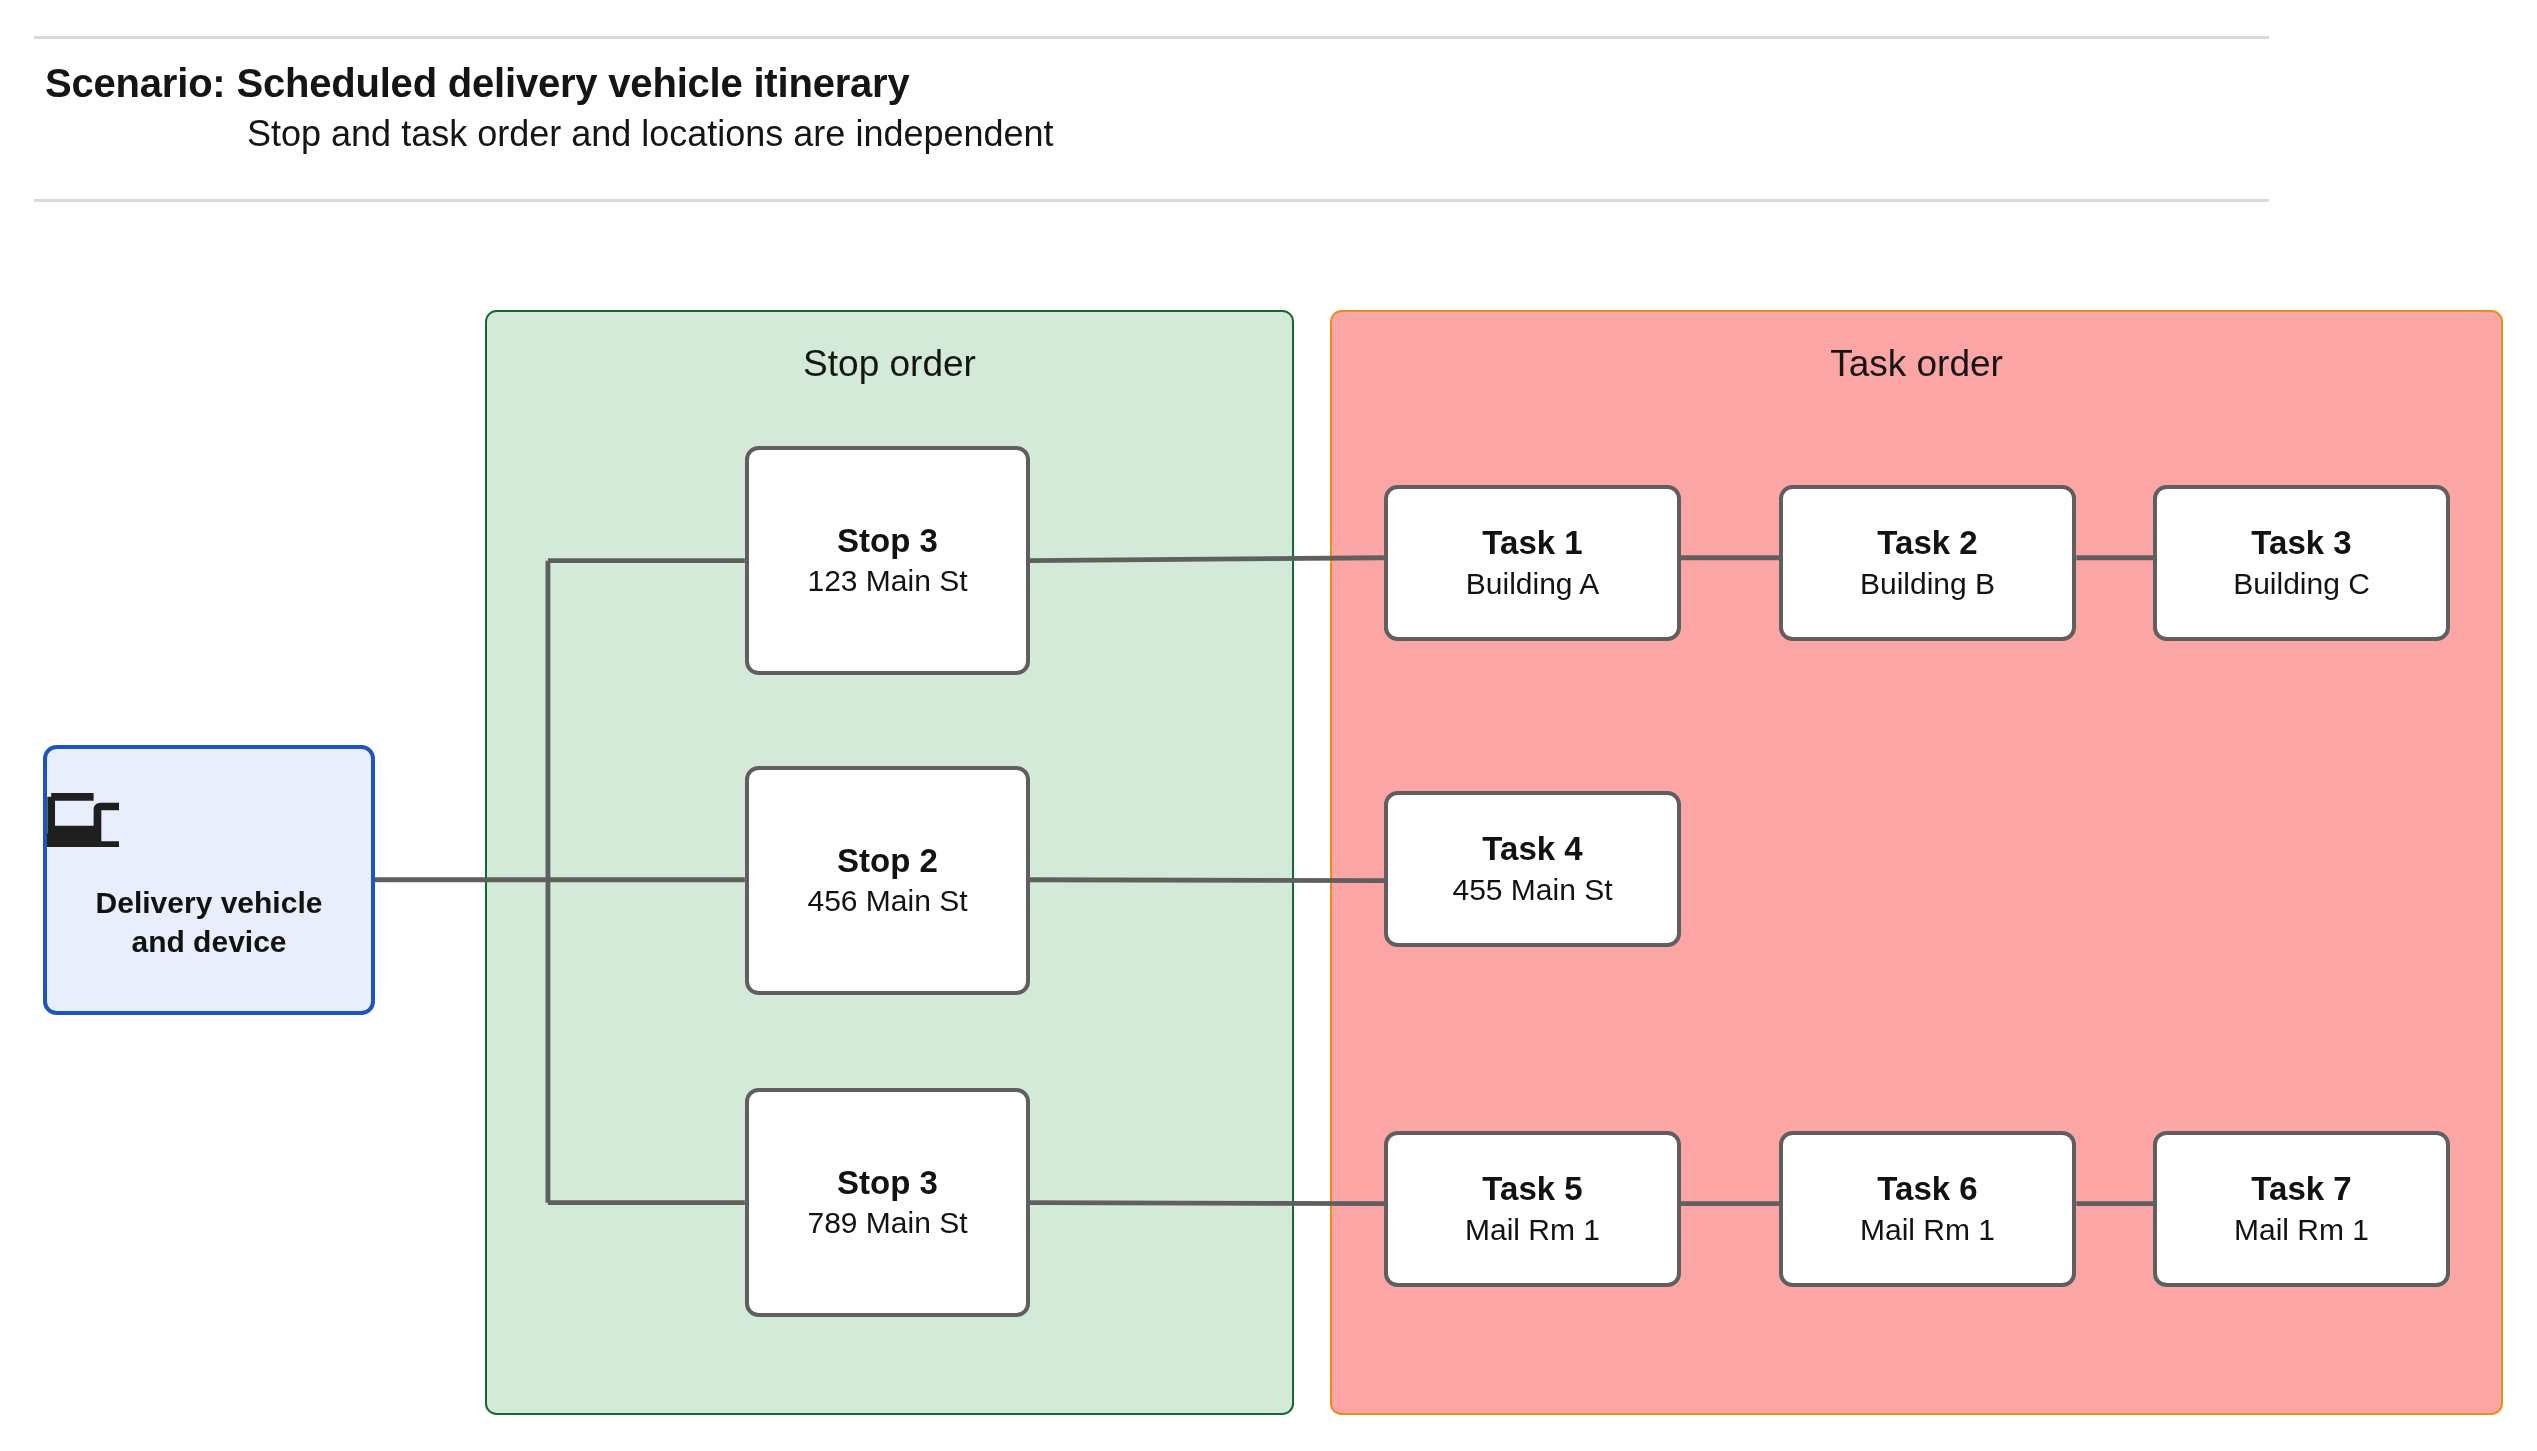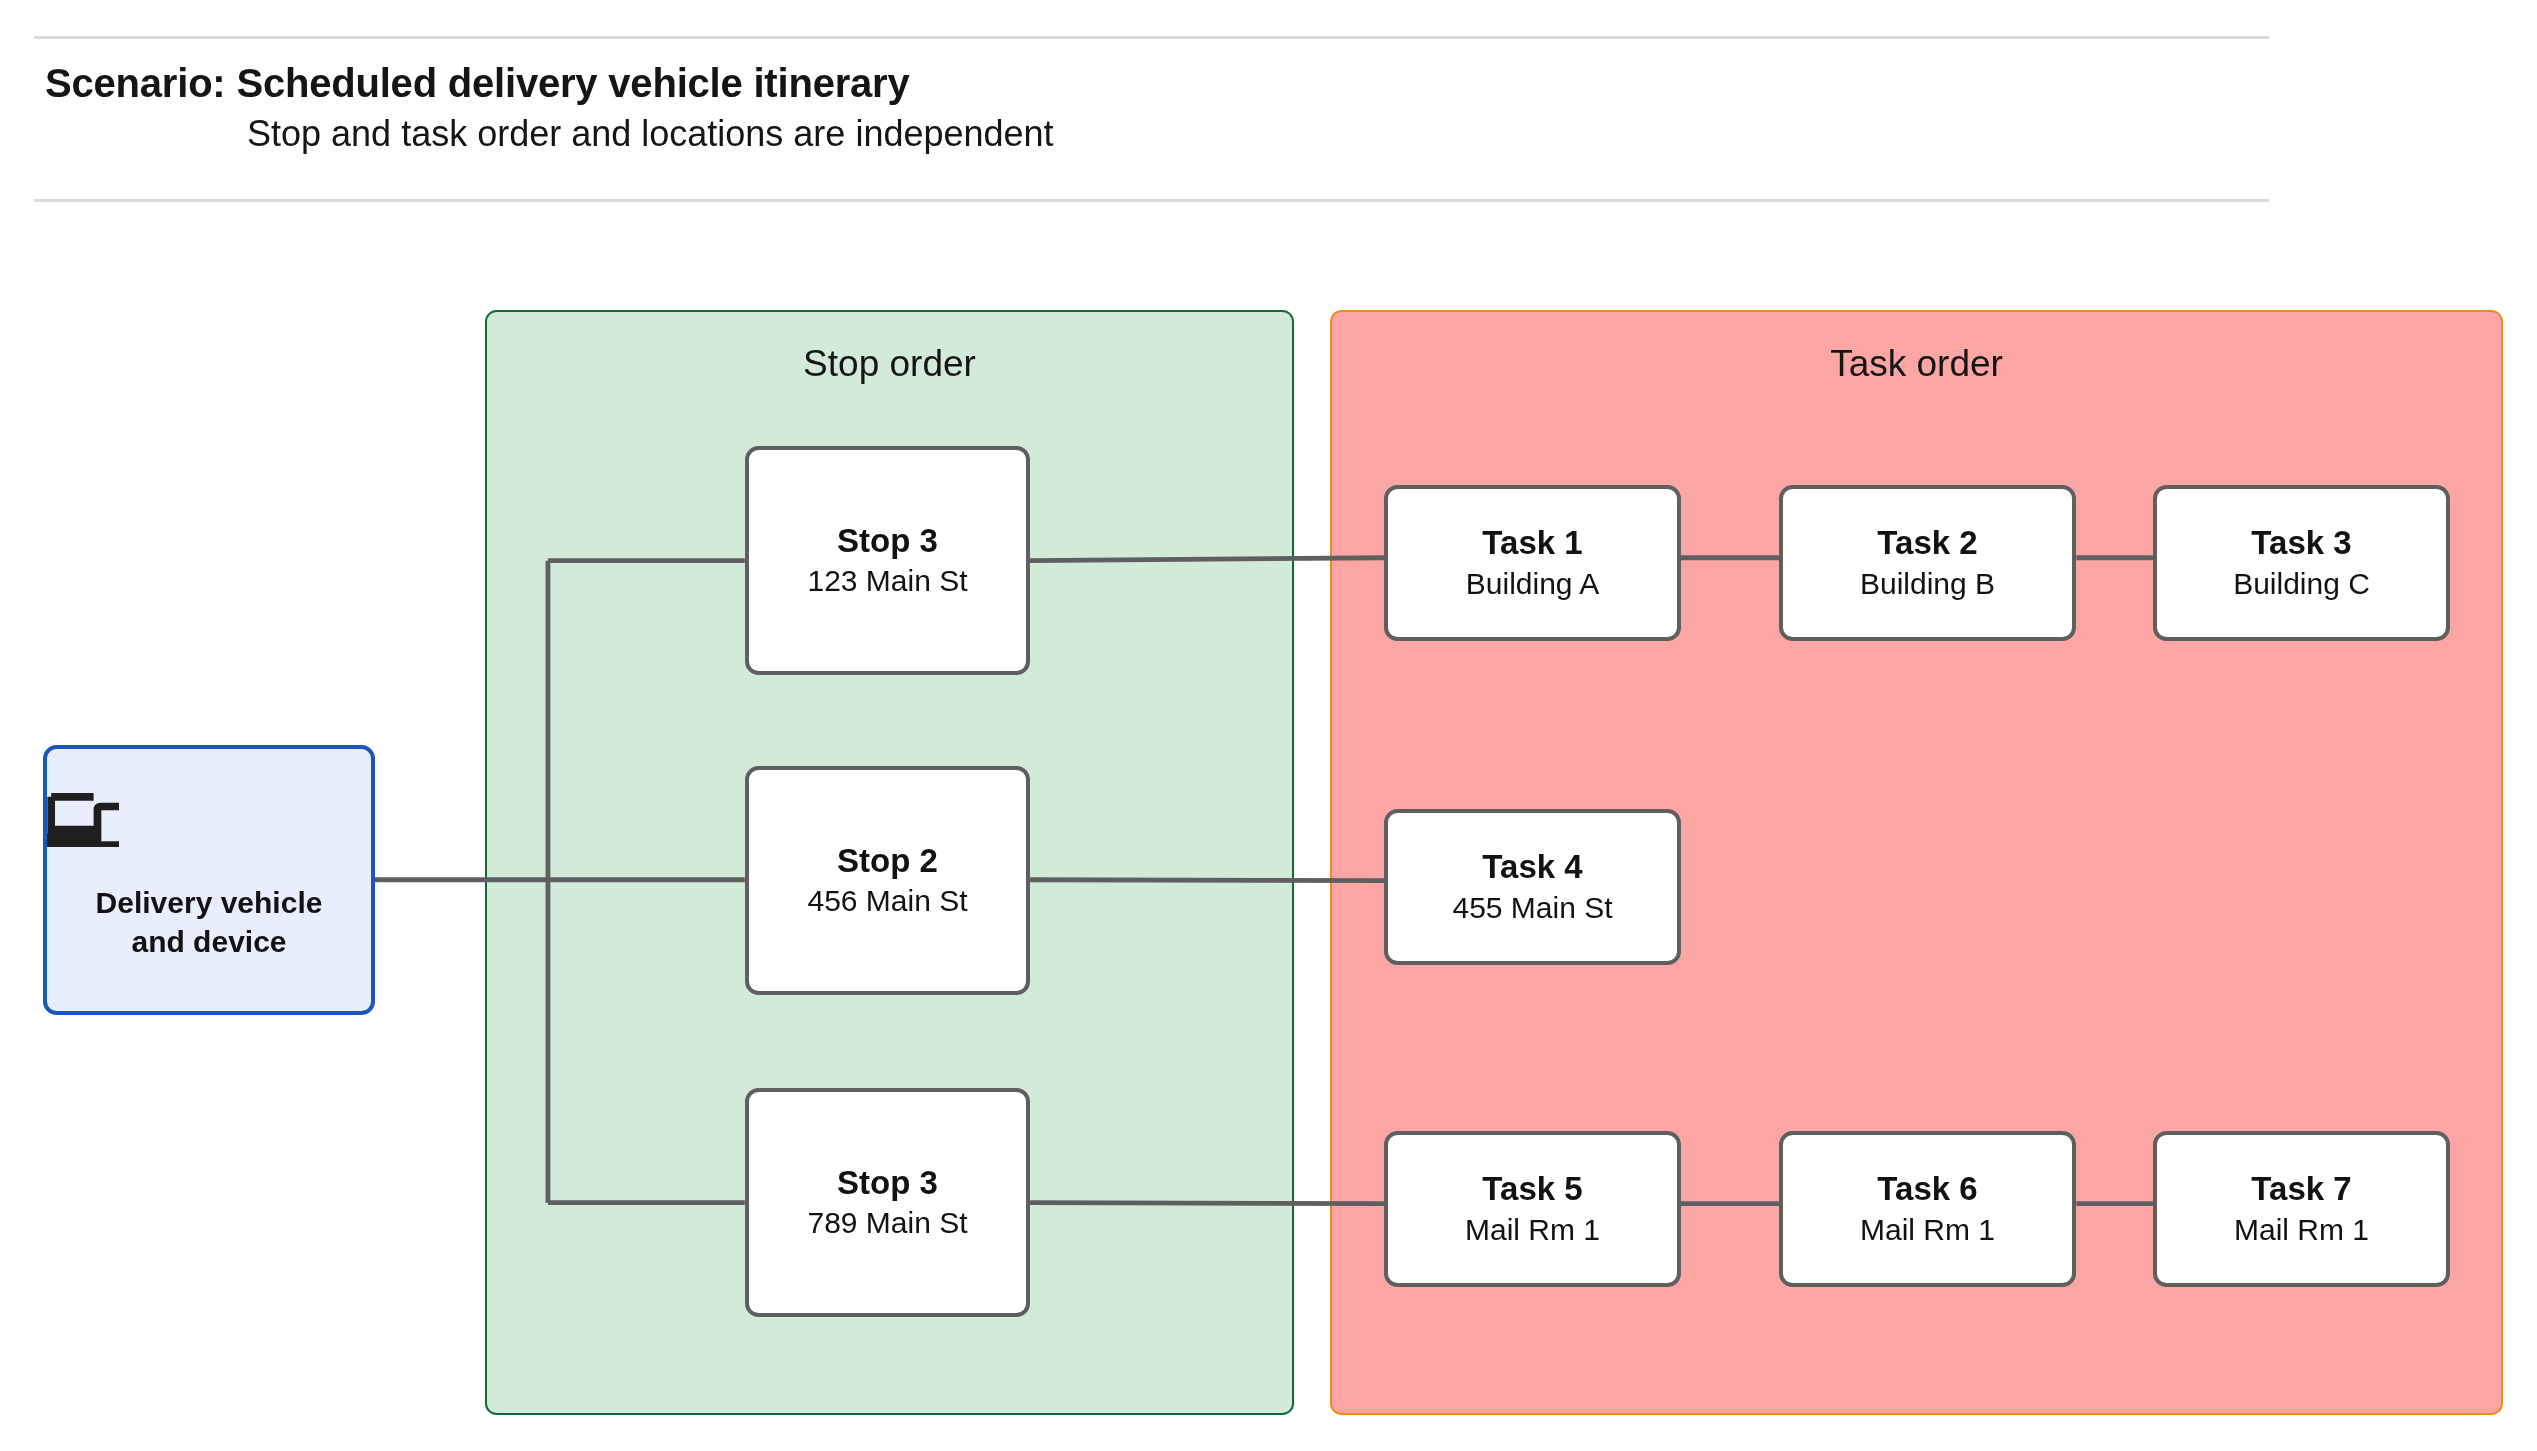--- a/index.html
+++ b/index.html
@@ -130,21 +130,21 @@
   #stop-3 { top: 1088px; }
 
   .task-node {
     width: 297px;
     height: 156px;
   }
   .task-col-1 { left: 1384px; }
   .task-col-2 { left: 1779px; }
   .task-col-3 { left: 2153px; }
   .task-row-1 { top: 485px; }
-  .task-row-2 { top: 809px; }
+  .task-row-2 { top: 791px; }
   .task-row-3 { top: 1131px; }
 
   
   #vehicle-node {
     position: absolute;
     left: 43px;
     top: 745px;
     width: 332px;
     height: 270px;
     box-sizing: border-box;

